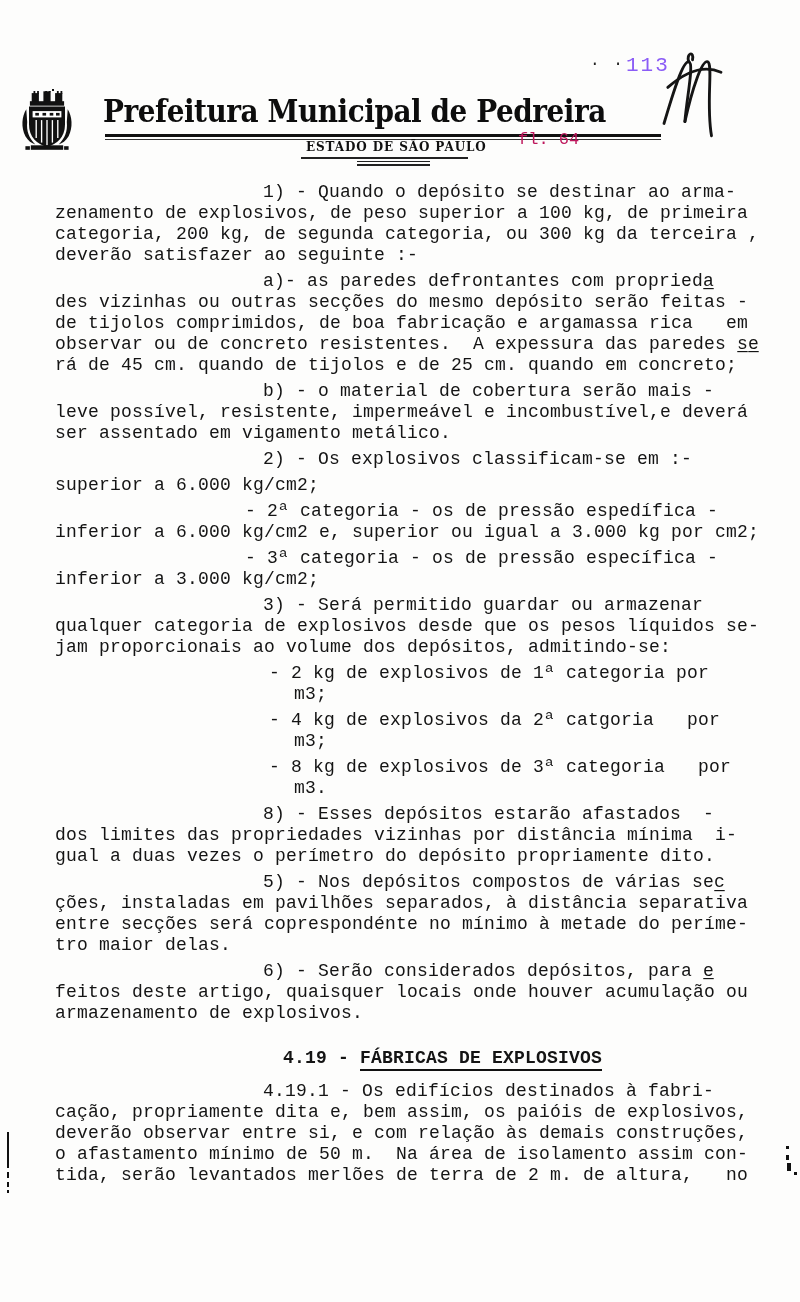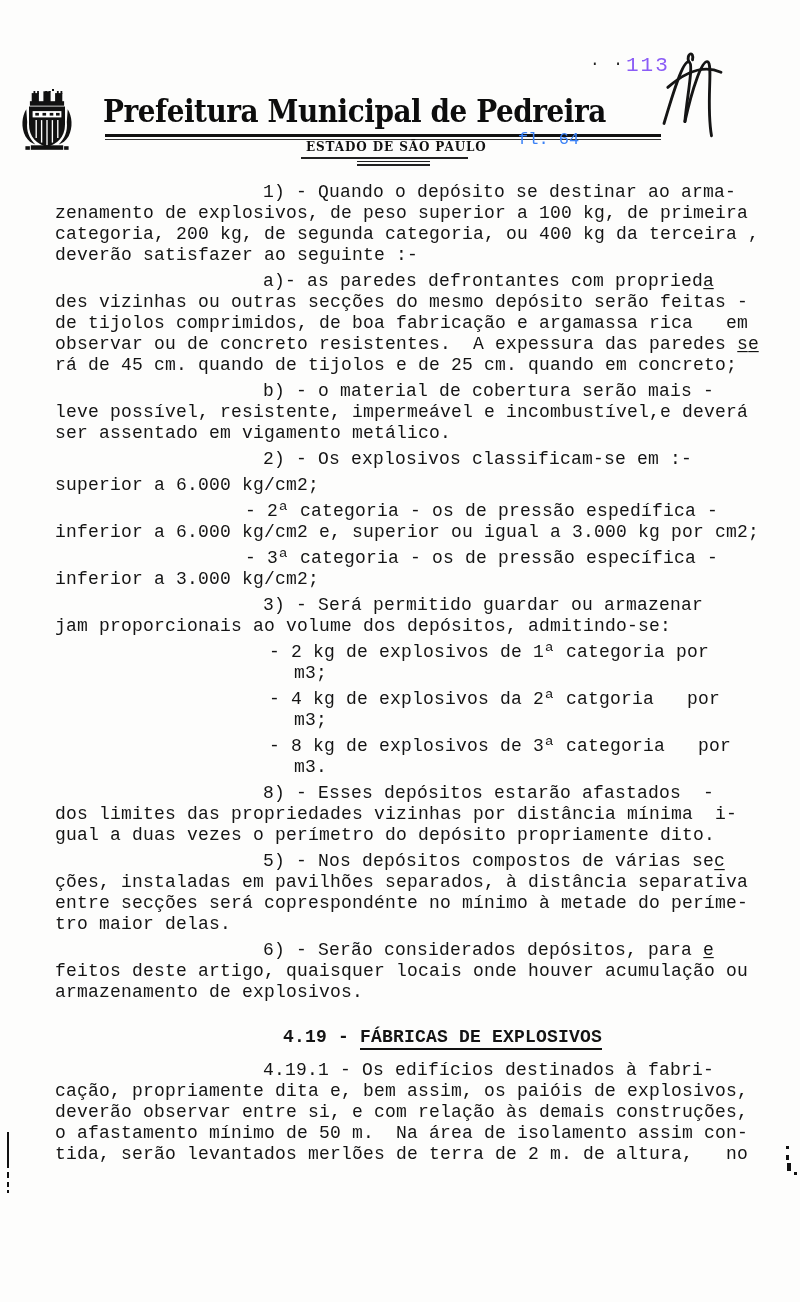--- a/index.html
+++ b/index.html
@@ -29,21 +29,21 @@
     font-family:"DejaVu Serif","Liberation Serif",serif;
     font-weight:bold;font-size:12px;letter-spacing:0.9px;
     white-space:nowrap;color:#111;
   }
   .sub-rule1{position:absolute;left:301px;top:157px;width:167px;height:2px;background:#222;}
   .sub-rule2{position:absolute;left:357px;top:161px;width:73px;height:1px;background:#222;}
   .sub-rule3{position:absolute;left:357px;top:164px;width:73px;height:2px;background:#222;}
   .folio{
     position:absolute;left:518px;top:130px;
     font-family:"Liberation Mono","DejaVu Sans Mono",monospace;
-    font-size:17px;color:#3b82f6;white-space:pre;
+    font-size:17px;color:#be185d;white-space:pre;
   }
   .sheet-no{
     position:absolute;left:626px;top:54px;
     font-family:"Liberation Mono","DejaVu Sans Mono",monospace;
     font-size:21px;letter-spacing:2px;color:#8b5cf6;
   }
   .corner-dots{
     position:absolute;left:590px;top:52px;
     font-family:"Liberation Mono","DejaVu Sans Mono",monospace;
     font-size:16px;letter-spacing:2px;color:#222;
@@ -132,21 +132,21 @@
         <path d="M24,42 C42,26 62,18 80,26"></path>
       </g>
     </svg>
   </div>
 
   <div class="body-text">
 
     <div class="para">
       <div class="ln ind1">1) - Quando o depósito se destinar ao arma-</div>
       <div class="ln">zenamento de explosivos, de peso superior a 100 kg, de primeira</div>
-      <div class="ln">categoria, 200 kg, de segunda categoria, ou 400 kg da terceira ,</div>
+      <div class="ln">categoria, 200 kg, de segunda categoria, ou 300 kg da terceira ,</div>
       <div class="ln">deverão satisfazer ao seguinte :-</div>
     </div>
 
     <div class="para">
       <div class="ln ind1">a)- as paredes defrontantes com proprieda̲</div>
       <div class="ln">des vizinhas ou outras secções do mesmo depósito serão feitas -</div>
       <div class="ln">de tijolos comprimidos, de boa fabricação e argamassa rica   em</div>
       <div class="ln">observar ou de concreto resistentes.  A expessura das paredes s̲e̲</div>
       <div class="ln">rá de 45 cm. quando de tijolos e de 25 cm. quando em concreto;</div>
     </div>
@@ -170,20 +170,21 @@
       <div class="ln">inferior a 6.000 kg/cm2 e, superior ou igual a 3.000 kg por cm2;</div>
     </div>
 
     <div class="para">
       <div class="ln ind2">- 3ª categoria - os de pressão específica -</div>
       <div class="ln">inferior a 3.000 kg/cm2;</div>
     </div>
 
     <div class="para">
       <div class="ln ind1">3) - Será permitido guardar ou armazenar</div>
+      <div class="ln">qualquer categoria de explosivos desde que os pesos líquidos se-</div>
       <div class="ln">jam proporcionais ao volume dos depósitos, admitindo-se:</div>
     </div>
 
     <div class="para">
       <div class="ln ind3">- 2 kg de explosivos de 1ª categoria por</div>
       <div class="ln ind4">m3;</div>
     </div>
 
     <div class="para">
       <div class="ln ind3">- 4 kg de explosivos da 2ª catgoria   por</div>

